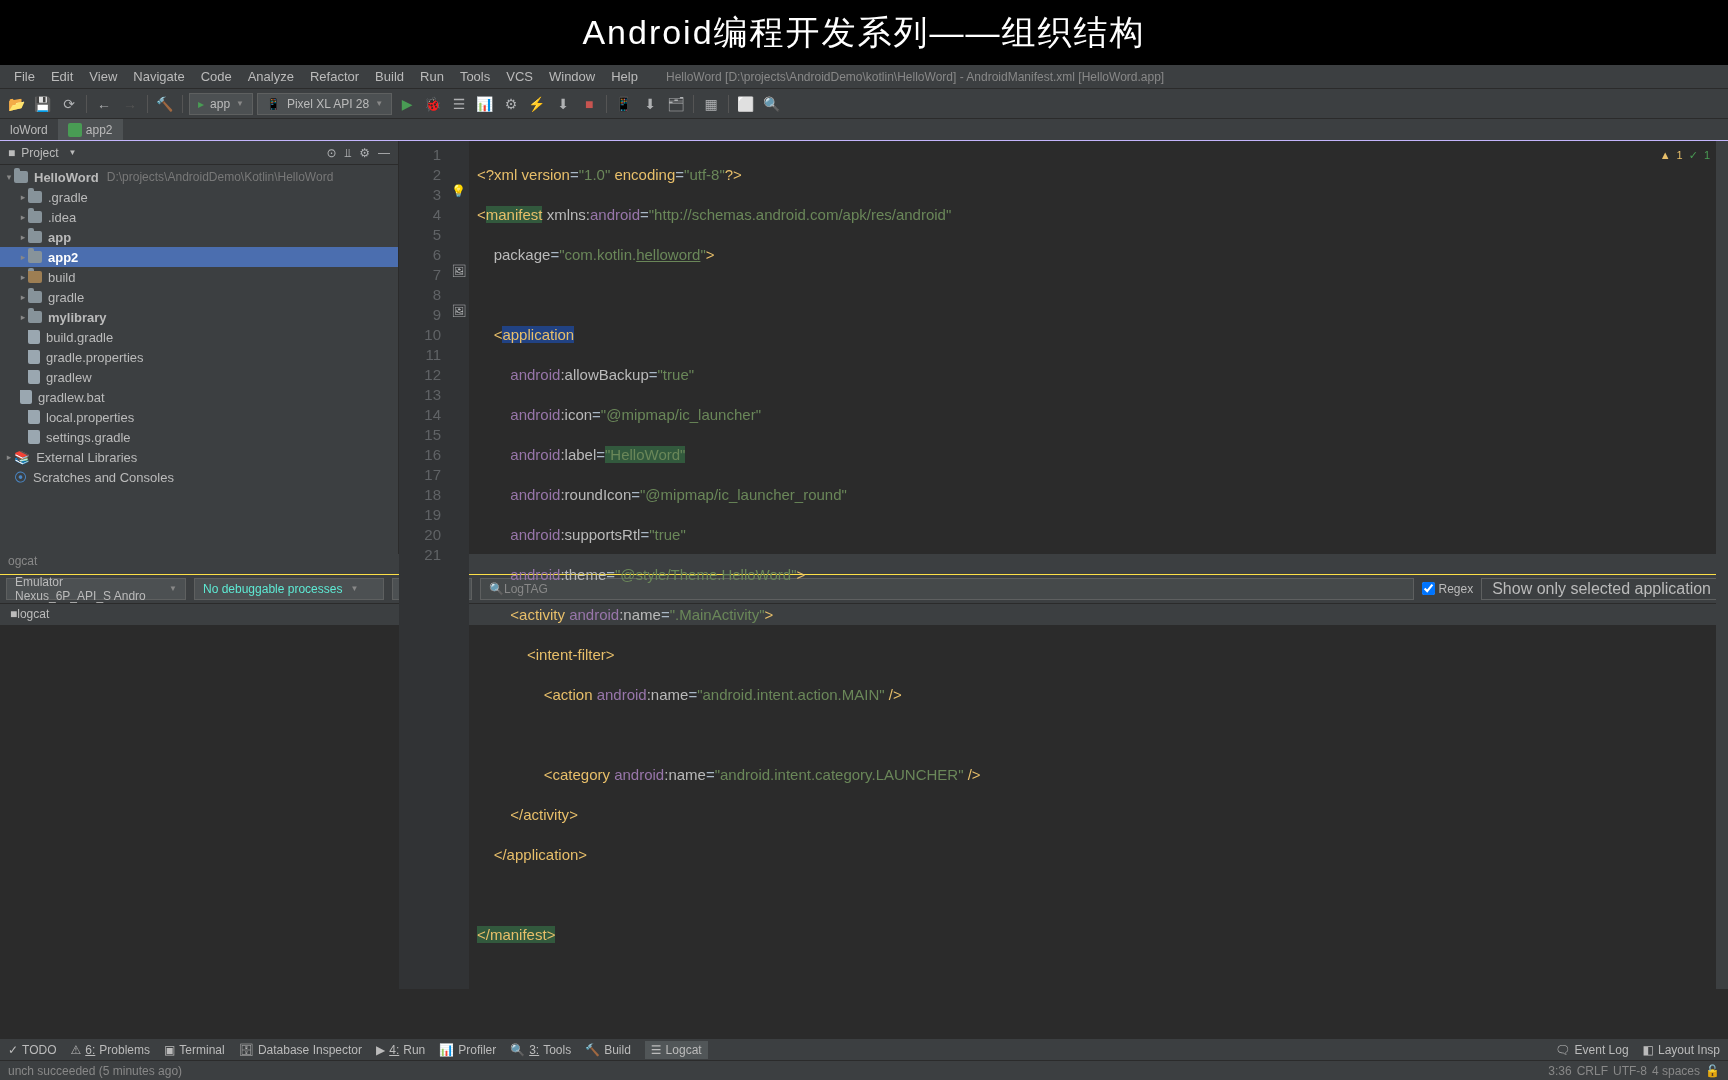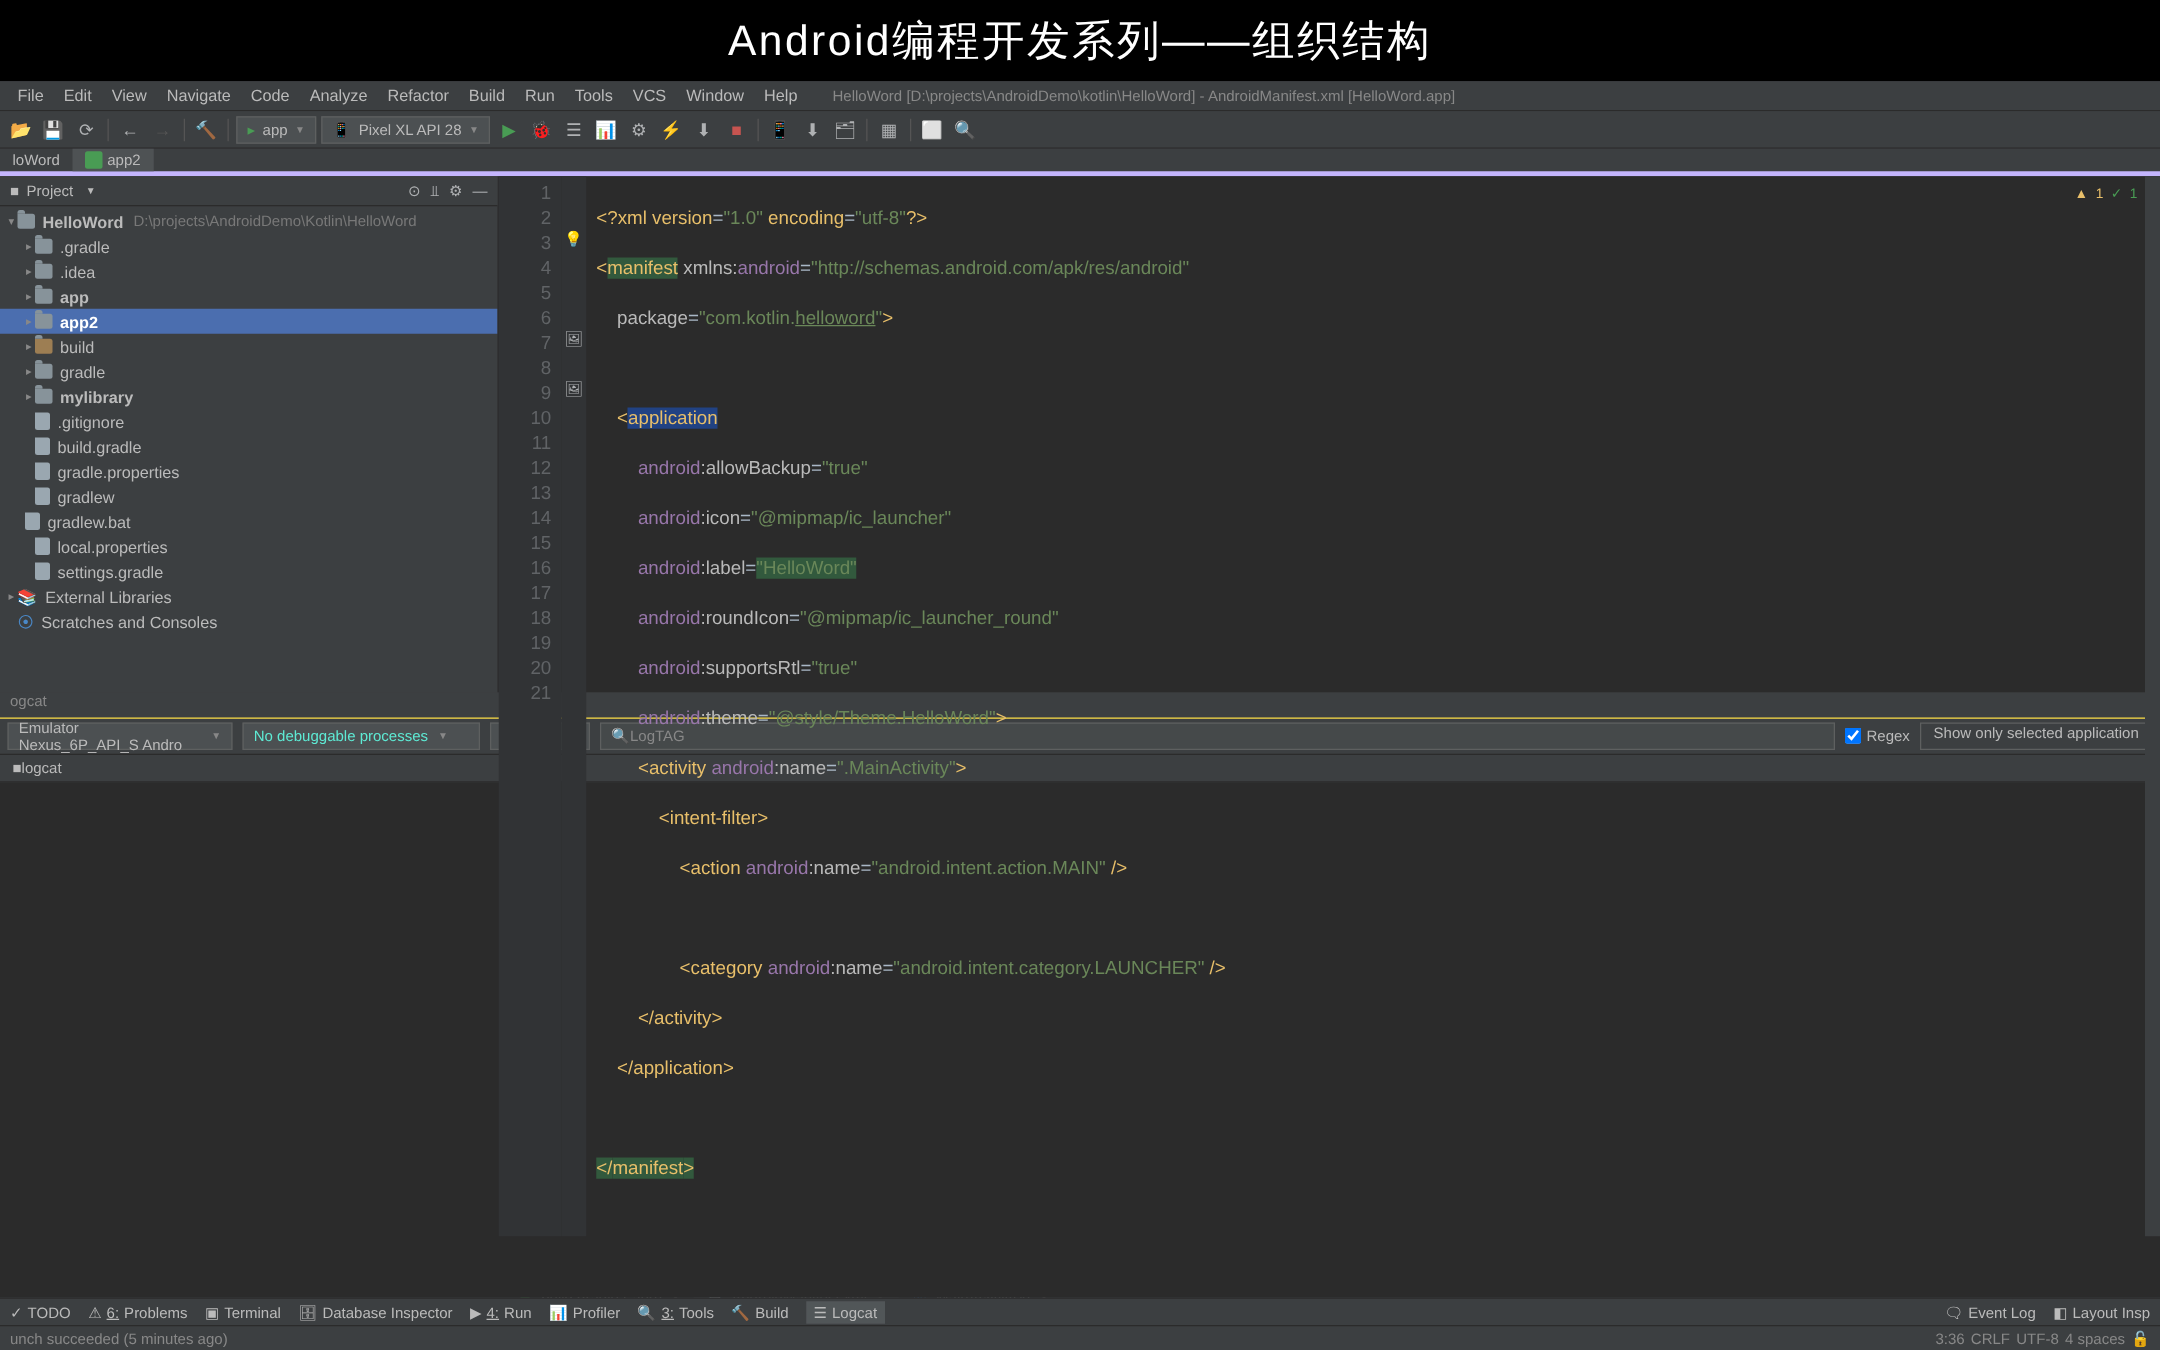--- a/index.html
+++ b/index.html
@@ -15,21 +15,21 @@
 .menubar .path { color: #888; margin-left: 20px; font-size: 12px; }
 
 .toolbar { height: 30px; background: #3c3f41; display: flex; align-items: center; padding: 0 6px; border-bottom: 1px solid #2b2b2b; gap: 4px; }
 .toolbar .tbtn { width: 22px; height: 22px; display: flex; align-items: center; justify-content: center; color: #afb1b3; cursor: pointer; font-size: 14px; }
 .toolbar .sep { width: 1px; height: 18px; background: #555; margin: 0 2px; }
 .toolbar .combo { height: 22px; background: #4c5052; border: 1px solid #5e6060; padding: 0 8px; display: flex; align-items: center; font-size: 12px; color: #bbb; gap: 6px; }
 .toolbar .combo .dd { color: #888; font-size: 8px; }
 .toolbar .green { color: #499c54; }
 .toolbar .red { color: #c75450; }
 
-.nav-tabs { height: 22px; background: #3c3f41; display: flex; align-items: flex-start; border-bottom: 4px solid #c4b5fd; }
+.nav-tabs { height: 22px; background: #3c3f41; display: flex; align-items: flex-start; border-bottom: 1px solid #c4b5fd; }
 .nav-tab { padding: 0 10px; height: 100%; display: flex; align-items: center; gap: 4px; font-size: 12px; color: #bbb; }
 .nav-tab.active { background: #4e5254; }
 .nav-tab .ficon { width: 14px; height: 14px; background: #499c54; border-radius: 2px; }
 
 .main { flex: 1; display: flex; min-height: 0; }
 
 .sidebar { width: 399px; background: #3c3f41; border-right: 1px solid #2b2b2b; display: flex; flex-direction: column; }
 .side-header { height: 24px; background: #3c3f41; display: flex; align-items: center; padding: 0 8px; border-bottom: 1px solid #2b2b2b; justify-content: space-between; }
 .side-header .title { display: flex; align-items: center; gap: 6px; font-size: 12px; color: #bbb; }
 .side-header .title .dd { font-size: 8px; margin-left: 4px; }
@@ -75,21 +75,21 @@
 .file-tab .close { color: #888; font-size: 11px; }
 .file-tab .fticon { width: 14px; height: 14px; display: flex; align-items: center; justify-content: center; font-size: 10px; }
 
 .logcat-label { height: 20px; padding: 0 8px; color: #888; font-size: 12px; background: #3c3f41; display:flex; }
 .logcat-bar { height: 30px; background: #3c3f41; display: flex; align-items: center; padding: 0 6px; gap: 8px; border-top: 1px solid #fde047; border-bottom: 1px solid #2b2b2b; }
 .logcat-bar .combo2 { height: 22px; background: #4c5052; border: 1px solid #5e6060; padding: 0 8px; display: flex; align-items: center; font-size: 12px; color: #bbb; gap: 8px; }
 .logcat-bar .combo2 .dd { font-size: 8px; color: #888; }
 .logcat-bar .nodebugg { color: #5eead4; }
 .logcat-bar .search { flex: 1; height: 22px; background: #45494a; border: 1px solid #5e6060; padding: 0 8px; color: #888; font-size: 12px; display:flex; align-items:center; }
 .logcat-bar .chk { display: flex; align-items: center; gap: 4px; font-size: 12px; }
-.logcat-bar .outlined { height:22px; border:1px solid #5e6060; padding:0 10px; display:flex; font-size:12px;}
+.logcat-bar .outlined { height:22px; border:1px solid #5e6060; padding:0 10px; display:flex; align-items:center; font-size:16px;}
 
 .logcat-tab { height: 22px; padding: 0 10px; font-size: 12px; color: #bbb; display:flex; align-items:center; border-bottom:1px solid #2b2b2b; }
 .log-body { flex: 1; background: #2b2b2b; }
 
 .bottom-bar { height: 22px; background: #3c3f41; display: flex; align-items: center; padding: 0 8px; border-top: 1px solid #2b2b2b; font-size: 12px; color: #bbb; justify-content: space-between; }
 .bottom-bar .tools { display: flex; gap: 14px; }
 .bottom-bar .tool { display: flex; align-items: center; gap: 4px; cursor: pointer; }
 .bottom-bar .tool .under { text-decoration: underline; }
 .bottom-bar .right { display: flex; gap: 14px; }
 
@@ -229,24 +229,20 @@
           </div>
         <div class="tree-item" style="padding-left:18px">
             <span class="arrow">▸</span>
             <span class="folder"></span>
             <span>gradle</span>
           </div>
         <div class="tree-item" style="padding-left:18px">
             <span class="arrow">▸</span>
             <span class="folder"></span>
             <span class="bold">mylibrary</span>
-          </div>
-        <div class="tree-item" style="padding-left:28px">
-            <span class="file"></span>
-            <span>.gitignore</span>
           </div>
         <div class="tree-item" style="padding-left:28px">
             <span class="file"></span>
             <span>build.gradle</span>
           </div>
         <div class="tree-item" style="padding-left:28px">
             <span class="file"></span>
             <span>gradle.properties</span>
           </div>
         <div class="tree-item" style="padding-left:28px">

